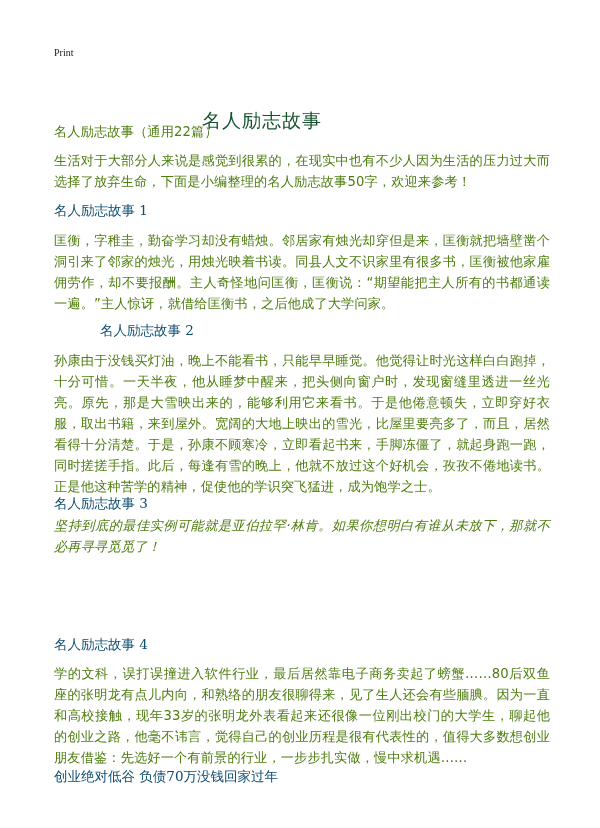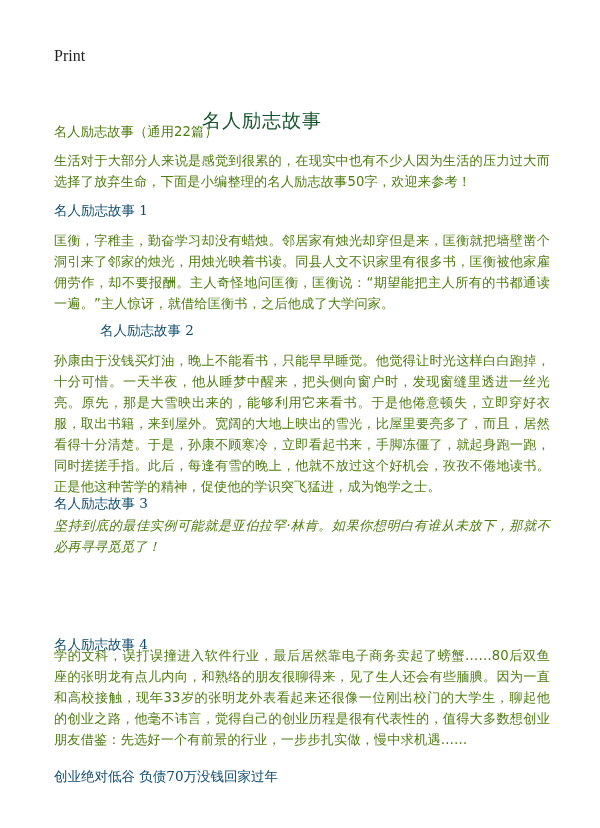--- a/index.html
+++ b/index.html
@@ -5,21 +5,21 @@
   html, body { margin: 0; padding: 0; background: #ffffff; }
   body {
     width: 600px; height: 828px; overflow: hidden; position: relative;
     color: #1a1a1a;
     font-family: "DejaVu Sans", "Liberation Sans", sans-serif;
   }
   .page { position: absolute; left: 0; top: 0; width: 600px; height: 828px; }
   .print {
     position: absolute; left: 54px; top: 47px;
     font-family: "Liberation Serif", "DejaVu Serif", serif;
-    font-size: 16px; color: #222;
+    font-size: 10px; color: #222;
   }
   .title {
     position: absolute; left: 0; top: 80px; width: 524px; text-align: center;
     font-size: 19px; color: #14532d; letter-spacing: 1px; margin-top: 28px;
   }
   .block { position: absolute; left: 54px; width: 496px; }
   .p {
     font-size: 13.2px; line-height: 21px; color: #4d7c0f;
     letter-spacing: 0.15px; text-align: justify;
   }
@@ -43,16 +43,16 @@
   <div class="block h" style="top:202px;">名人励志故事 1</div>
   <div class="block p" style="top:230px;">匡衡，字稚圭，勤奋学习却没有蜡烛。邻居家有烛光却穿但是来，匡衡就把墙壁凿个洞引来了邻家的烛光，用烛光映着书读。同县人文不识家里有很多书，匡衡被他家雇佣劳作，却不要报酬。主人奇怪地问匡衡，匡衡说：“期望能把主人所有的书都通读一遍。”主人惊讶，就借给匡衡书，之后他成了大学问家。</div>
 
   <div class="block h" style="top:322px;margin-left:46px;">名人励志故事 2</div>
   <div class="block p" style="top:350px;">孙康由于没钱买灯油，晚上不能看书，只能早早睡觉。他觉得让时光这样白白跑掉，十分可惜。一天半夜，他从睡梦中醒来，把头侧向窗户时，发现窗缝里透进一丝光亮。原先，那是大雪映出来的，能够利用它来看书。于是他倦意顿失，立即穿好衣服，取出书籍，来到屋外。宽阔的大地上映出的雪光，比屋里要亮多了，而且，居然看得十分清楚。于是，孙康不顾寒冷，立即看起书来，手脚冻僵了，就起身跑一跑，同时搓搓手指。此后，每逢有雪的晚上，他就不放过这个好机会，孜孜不倦地读书。正是他这种苦学的精神，促使他的学识突飞猛进，成为饱学之士。</div>
 
   <div class="block h" style="top:478px;margin-top:17px;">名人励志故事 3</div>
   <div class="block p" style="top:515px;font-style:italic;">坚持到底的最佳实例可能就是亚伯拉罕·林肯。如果你想明白有谁从未放下，那就不必再寻寻觅觅了！</div>
 
   <div class="block h" style="top:636px;">名人励志故事 4</div>
-  <div class="block p" style="top:645px;">学的文科，误打误撞进入软件行业，最后居然靠电子商务卖起了螃蟹……80后双鱼座的张明龙有点儿内向，和熟络的朋友很聊得来，见了生人还会有些腼腆。因为一直和高校接触，现年33岁的张明龙外表看起来还很像一位刚出校门的大学生，聊起他的创业之路，他毫不讳言，觉得自己的创业历程是很有代表性的，值得大多数想创业朋友借鉴：先选好一个有前景的行业，一步步扎实做，慢中求机遇……</div>
+  <div class="block p" style="top:663px;">学的文科，误打误撞进入软件行业，最后居然靠电子商务卖起了螃蟹……80后双鱼座的张明龙有点儿内向，和熟络的朋友很聊得来，见了生人还会有些腼腆。因为一直和高校接触，现年33岁的张明龙外表看起来还很像一位刚出校门的大学生，聊起他的创业之路，他毫不讳言，觉得自己的创业历程是很有代表性的，值得大多数想创业朋友借鉴：先选好一个有前景的行业，一步步扎实做，慢中求机遇……</div>
 
   <div class="block h" style="top:768px;">创业绝对低谷 负债70万没钱回家过年</div>
 </div>
 
 </body></html>

